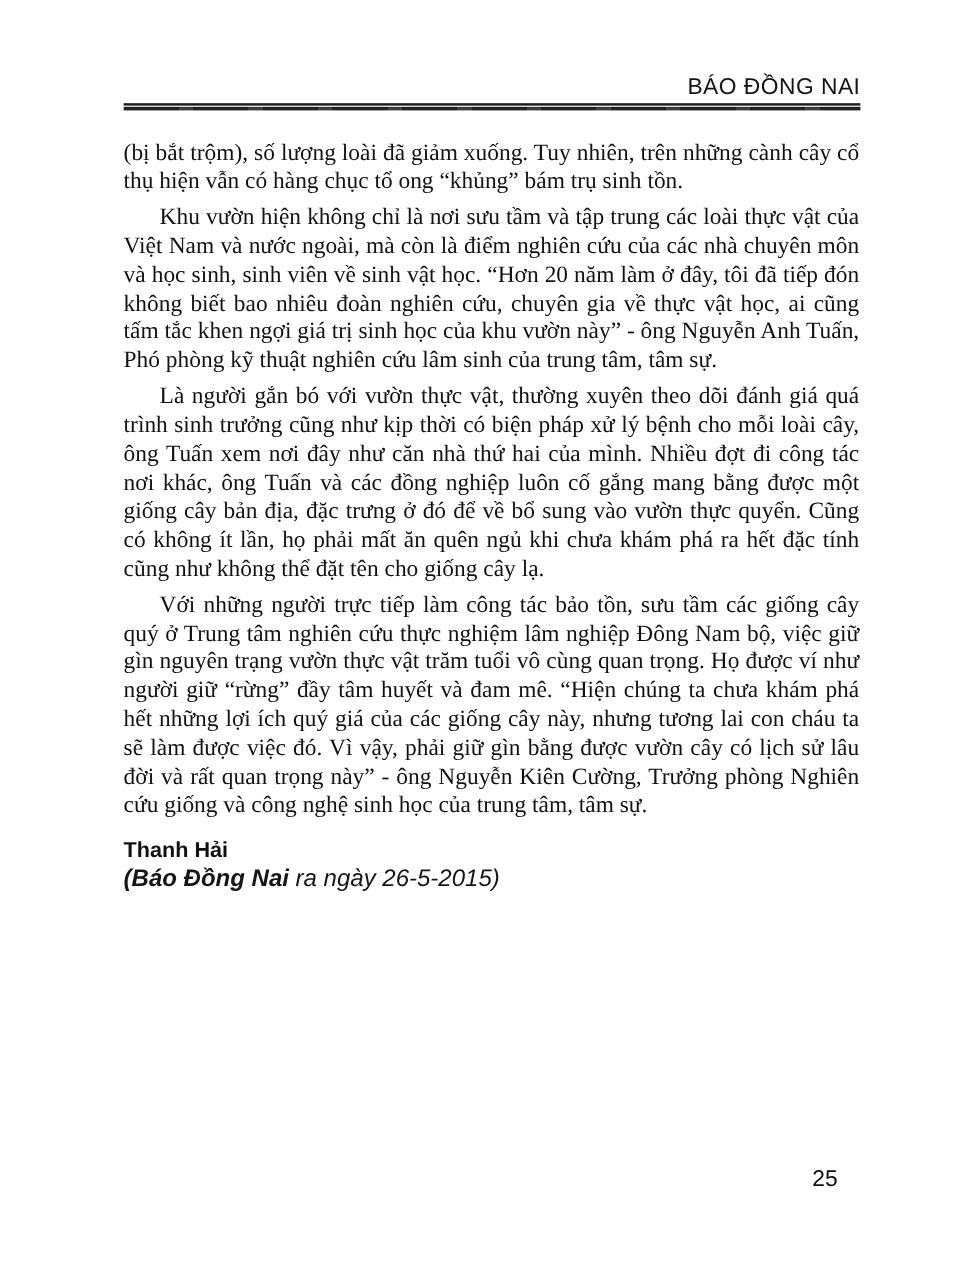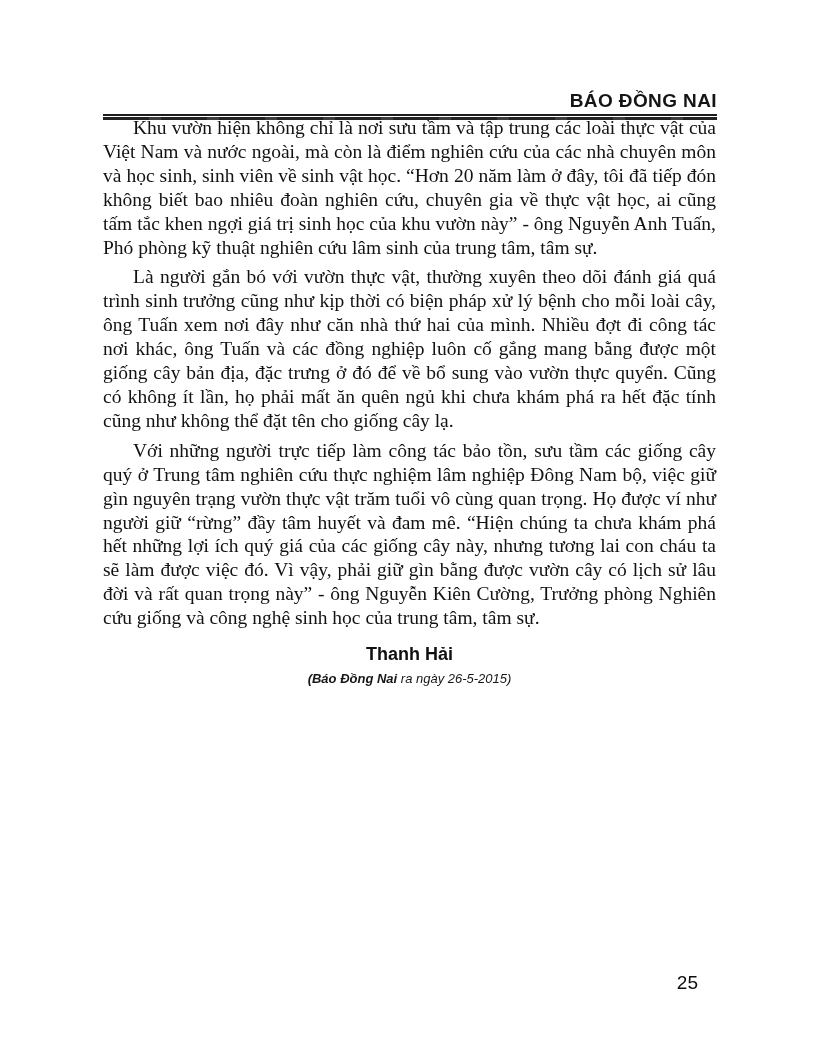--- a/index.html
+++ b/index.html
@@ -19,26 +19,25 @@
   
   .running-head {
     position: absolute;
     left: 103px;
     width: 614px;
     top: 62px;
   }
   .running-head-title {
     text-align: right;
     font-family: "Liberation Sans", sans-serif;
-    font-weight: bold;
+    font-weight: normal;
     font-size: 19px;
     letter-spacing: 0.4px;
     color: #151515;
     line-height: 22px;
-    margin-top: 28px;
   }
   .head-rule-thin {
     margin-top: 2px;
     height: 0;
     border-top: 2px solid #1c1c1c;
   }
   .head-rule-thick {
     margin-top: 1px;
     height: 3px;
     background: repeating-linear-gradient(
@@ -62,32 +61,32 @@
   .article p {
     margin: 0 0 6px 0;
     text-indent: 30px;
   }
   .article p.continued {
     text-indent: 0;
   }
   
   .byline {
     margin-top: 12px;
-    text-align: center;
+    text-align: left;
     font-family: "Liberation Sans", sans-serif;
   }
   .byline-author {
     font-weight: bold;
     font-size: 18px;
     color: #101010;
     line-height: 24px;
   }
   .byline-source {
     font-style: italic;
-    font-size: 13px;
+    font-size: 20px;
     color: #161616;
     line-height: 25px;
   }
   .byline-source .source-name {
     font-weight: 600;
   }
   
   .page-number {
     position: absolute;
     right: 118px;
@@ -103,20 +102,21 @@
 
 <div class="page">
 
   <div class="running-head">
     <div class="running-head-title">BÁO ĐỒNG NAI</div>
     <div class="head-rule-thin"></div>
     <div class="head-rule-thick"></div>
   </div>
 
   <div class="article">
+    <p class="continued">(bị bắt trộm), số lượng loài đã giảm xuống. Tuy nhiên, trên những cành cây cổ thụ hiện vẫn có hàng chục tổ ong “khủng” bám trụ sinh tồn.</p>
     <p>Khu vườn hiện không chỉ là nơi sưu tầm và tập trung các loài thực vật của Việt Nam và nước ngoài, mà còn là điểm nghiên cứu của các nhà chuyên môn và học sinh, sinh viên về sinh vật học. “Hơn 20 năm làm ở đây, tôi đã tiếp đón không biết bao nhiêu đoàn nghiên cứu, chuyên gia về thực vật học, ai cũng tấm tắc khen ngợi giá trị sinh học của khu vườn này” - ông Nguyễn Anh Tuấn, Phó phòng kỹ thuật nghiên cứu lâm sinh của trung tâm, tâm sự.</p>
     <p>Là người gắn bó với vườn thực vật, thường xuyên theo dõi đánh giá quá trình sinh trưởng cũng như kịp thời có biện pháp xử lý bệnh cho mỗi loài cây, ông Tuấn xem nơi đây như căn nhà thứ hai của mình. Nhiều đợt đi công tác nơi khác, ông Tuấn và các đồng nghiệp luôn cố gắng mang bằng được một giống cây bản địa, đặc trưng ở đó để về bổ sung vào vườn thực quyển. Cũng có không ít lần, họ phải mất ăn quên ngủ khi chưa khám phá ra hết đặc tính cũng như không thể đặt tên cho giống cây lạ.</p>
     <p>Với những người trực tiếp làm công tác bảo tồn, sưu tầm các giống cây quý ở Trung tâm nghiên cứu thực nghiệm lâm nghiệp Đông Nam bộ, việc giữ gìn nguyên trạng vườn thực vật trăm tuổi vô cùng quan trọng. Họ được ví như người giữ “rừng” đầy tâm huyết và đam mê. “Hiện chúng ta chưa khám phá hết những lợi ích quý giá của các giống cây này, nhưng tương lai con cháu ta sẽ làm được việc đó. Vì vậy, phải giữ gìn bằng được vườn cây có lịch sử lâu đời và rất quan trọng này” - ông Nguyễn Kiên Cường, Trưởng phòng Nghiên cứu giống và công nghệ sinh học của trung tâm, tâm sự.</p>
 
     <div class="byline">
       <div class="byline-author">Thanh Hải</div>
       <div class="byline-source"><span class="source-name">(Báo Đồng Nai</span><span> ra ngày 26-5-2015)</span></div>
     </div>
   </div>
 

